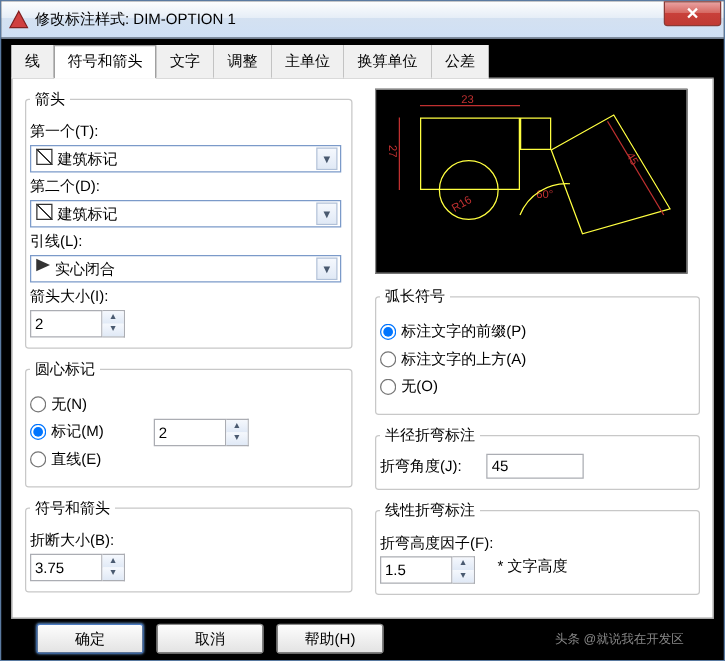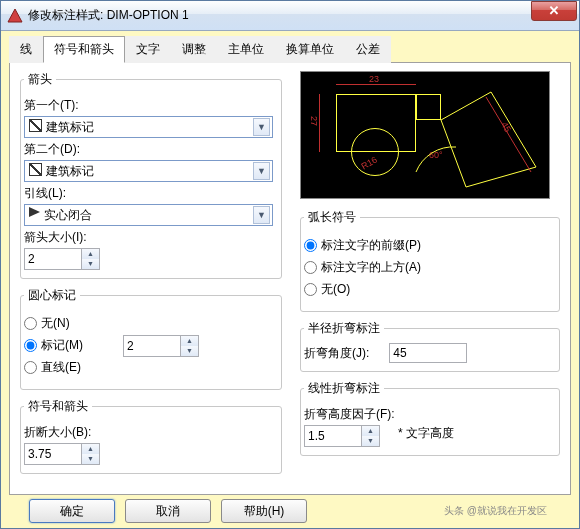--- a/index.html
+++ b/index.html
@@ -1,17 +1,17 @@
 <!DOCTYPE html>
 <html><head>
 <meta charset="utf-8">
 <style>
 * { box-sizing: border-box; font-family: "Microsoft YaHei", "SimSun", sans-serif; font-size: 12px; }
 body { margin: 0; background: #fff; }
-.window { width: 580px; height: 529px; border: 1px solid #5a7aa0; background: #fef9c3; position: relative; }
+.window { width: 580px; height: 529px; border: 1px solid #5a7aa0; background: #000000; position: relative; }
 .titlebar { height: 30px; background: linear-gradient(#fdfefe, #e6eef7 45%, #d4e1f1 46%, #cfe0f5); display: flex; align-items: center; padding: 0 2px 0 6px; border-bottom: 1px solid #96a8c0; }
 .titlebar-icon { width: 16px; height: 16px; margin-right: 5px; }
 .titlebar-title { flex: 1; color: #000; }
 .close-btn { width: 46px; height: 20px; background: linear-gradient(#e9a0a0,#d66a63 45%,#c9403a 46%,#c03a33); border: 1px solid #8a3a35; border-radius: 0 0 3px 3px; margin-top:-10px; display: flex; align-items: center; justify-content: center; color: #fff; font-weight: bold; font-size:13px; }
 .content { padding: 4px 8px 0 8px; }
 .tabs { display: flex; border-bottom: 1px solid #a0a0a0; }
 .tab { padding: 4px 10px; border: 1px solid transparent; border-bottom: none; background: #f0f0f0; cursor: default; position: relative; top: 1px; }
 .tab.active { background: #fff; border-color: #a0a0a0; border-bottom: 1px solid #fff; }
 .tabpage { background: #fff; border: 1px solid #a0a0a0; border-top: none; height: 432px; padding: 8px 10px; display: flex; gap: 18px; }
 .col-left { width: 262px; }
@@ -22,21 +22,21 @@
 .combo { width: 100%; height: 22px; border: 1px solid #7b9ac9; background: #fff; display: flex; align-items: center; padding: 0 2px 0 4px; }
 .combo-txt { flex: 1; display: flex; align-items: flex-start; gap: 4px; }
 .combo-arrow { width: 17px; height: 18px; background: linear-gradient(#f5f8fd,#e0e9f6); border: 1px solid #b0c0d8; display: flex; align-items: center; justify-content: center; color:#4a5a70; font-size:9px; }
 .spin { display: flex; width: 78px; height: 22px; }
 .spin input { width: 58px; border: 1px solid #abadb3; padding: 0 3px; }
 .spin-btns { width: 18px; display: flex; flex-direction: column; border: 1px solid #abadb3; border-left: none; }
 .spin-btns div { flex:1; background: linear-gradient(#f5f8fd,#e0e9f6); text-align: center; font-size: 7px; line-height: 9px; color:#4a5a70; }
 .radio-row { display: flex; align-items: center; gap: 4px; margin: 5px 0; }
 .radio-row input { margin: 0; }
 .center-row { display:flex; align-items:center; gap: 40px;}
-.preview { width: 250px; height: 128px; background: #000; border: 1px solid #888; position: relative; margin-bottom: 10px; }
+.preview { width: 250px; height: 148px; background: #000; border: 1px solid #888; position: relative; margin-bottom: 10px; }
 .footer { position: absolute; bottom: 5px; left:0; right:0; display: flex; justify-content: center; gap: 10px; padding: 0 28px; align-items:center;}
 .btn { width: 86px; height: 24px; border: 1px solid #8a8a8a; background: linear-gradient(#fdfdfd,#e3e3e3); border-radius: 3px; }
 .btn.primary{ border-color:#4a7ac0; box-shadow:0 0 2px #6fa3e0; }
 .watermark{ color:#888; font-size:10px; margin-left:auto; padding-right:4px;}
 .glyph-box{width:13px;height:13px;border:1px solid #333;position:relative;display:inline-block;}
 .glyph-box.diag::after{content:"";position:absolute;left:-1px;top:-1px;right:-1px;bottom:-1px;background:linear-gradient(to top right,transparent 46%,#333 46%,#333 54%,transparent 54%);}
 .glyph-tri{width:0;height:0;border-top:5px solid transparent;border-bottom:5px solid transparent;border-left:11px solid #333;display:inline-block;}
 
 .pv-rect{position:absolute;border:1px solid #ffff40;}
 .pv-circ{position:absolute;border:1px solid #ffff40;border-radius:50%;}

